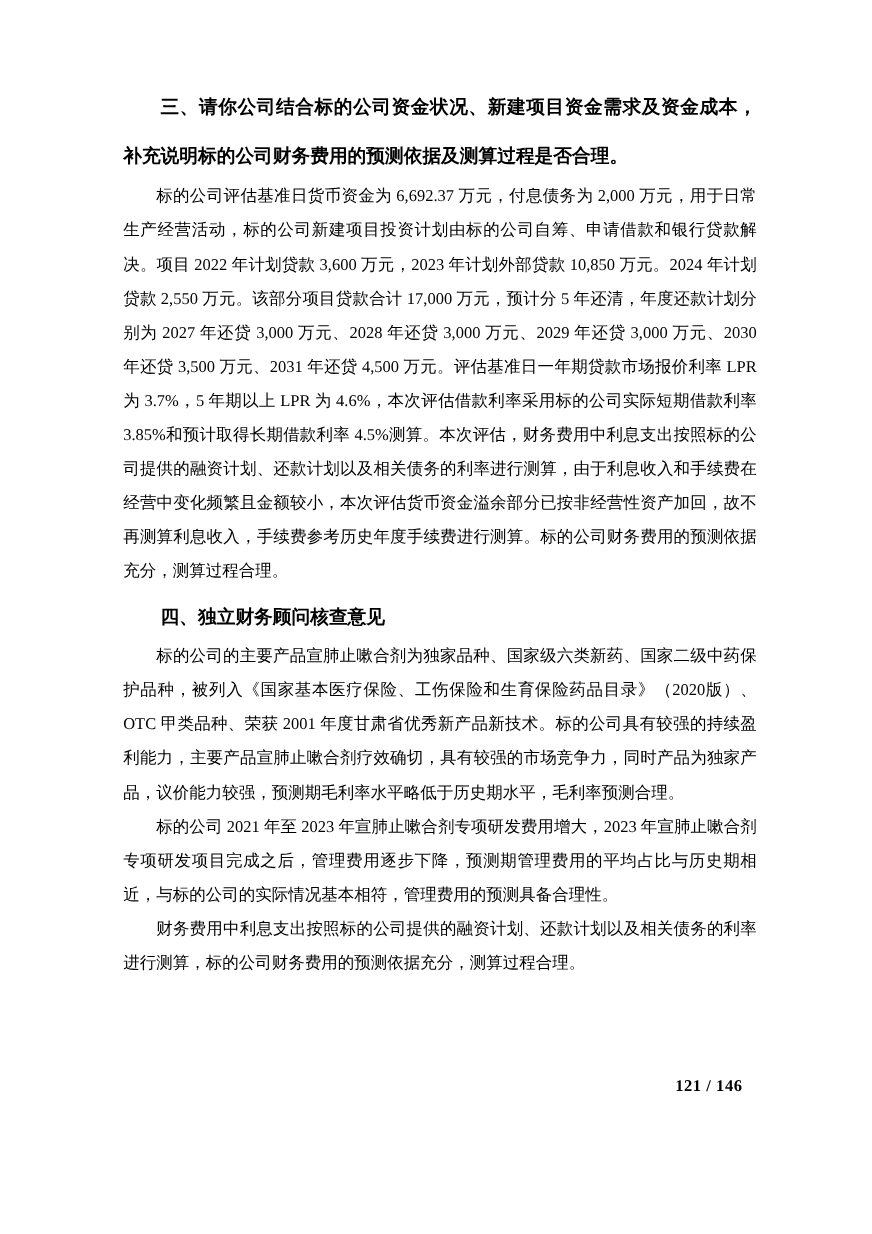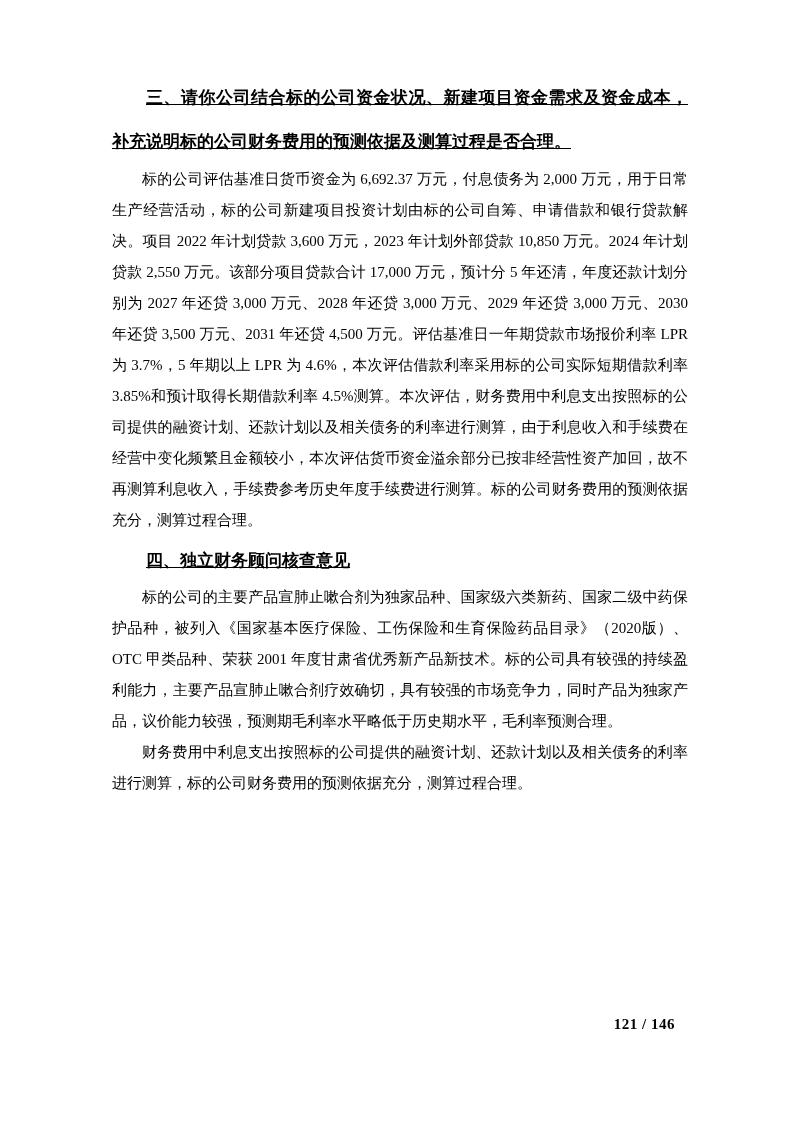--- a/index.html
+++ b/index.html
@@ -23,48 +23,48 @@
     width: 576px;
   }
   .heading {
     margin: 0;
     font-size: 17px;
     font-weight: bold;
     line-height: 44px;
     text-indent: 2em;
     text-align: justify;
     text-justify: inter-ideograph;
-    text-decoration: underline;
   }
   .heading-four {
     margin-top: 4px;
     line-height: 42px;
   }
   .para {
     margin: 0;
     font-size: 15px;
     line-height: 31px;
     text-indent: 2em;
     text-align: justify;
     text-justify: inter-ideograph;
   }
   .footer {
     position: absolute;
-    top: 1016px;
+    top: 980px;
     right: 118px;
     font-size: 15px;
     font-weight: bold;
     letter-spacing: 0.5px;
   }
 </style>
 </head>
 <body>
 
 <div class="page">
   <div class="content">
     <p class="heading">三、请你公司结合标的公司资金状况、新建项目资金需求及资金成本，补充说明标的公司财务费用的预测依据及测算过程是否合理。</p>
     <p class="para">标的公司评估基准日货币资金为 6,692.37 万元，付息债务为 2,000 万元，用于日常生产经营活动，标的公司新建项目投资计划由标的公司自筹、申请借款和银行贷款解决。项目 2022 年计划贷款 3,600 万元，2023 年计划外部贷款 10,850 万元。2024 年计划贷款 2,550 万元。该部分项目贷款合计 17,000 万元，预计分 5 年还清，年度还款计划分别为 2027 年还贷 3,000 万元、2028 年还贷 3,000 万元、2029 年还贷 3,000 万元、2030 年还贷 3,500 万元、2031 年还贷 4,500 万元。评估基准日一年期贷款市场报价利率 LPR 为 3.7%，5 年期以上 LPR 为 4.6%，本次评估借款利率采用标的公司实际短期借款利率 3.85%和预计取得长期借款利率 4.5%测算。本次评估，财务费用中利息支出按照标的公司提供的融资计划、还款计划以及相关债务的利率进行测算，由于利息收入和手续费在经营中变化频繁且金额较小，本次评估货币资金溢余部分已按非经营性资产加回，故不再测算利息收入，手续费参考历史年度手续费进行测算。标的公司财务费用的预测依据充分，测算过程合理。</p>
     <p class="heading heading-four">四、独立财务顾问核查意见</p>
     <p class="para">标的公司的主要产品宣肺止嗽合剂为独家品种、国家级六类新药、国家二级中药保护品种，被列入《国家基本医疗保险、工伤保险和生育保险药品目录》（2020版）、OTC 甲类品种、荣获 2001 年度甘肃省优秀新产品新技术。标的公司具有较强的持续盈利能力，主要产品宣肺止嗽合剂疗效确切，具有较强的市场竞争力，同时产品为独家产品，议价能力较强，预测期毛利率水平略低于历史期水平，毛利率预测合理。</p>
+    <p class="para">标的公司 2021 年至 2023 年宣肺止嗽合剂专项研发费用增大，2023 年宣肺止嗽合剂专项研发项目完成之后，管理费用逐步下降，预测期管理费用的平均占比与历史期相近，与标的公司的实际情况基本相符，管理费用的预测具备合理性。</p>
     <p class="para">财务费用中利息支出按照标的公司提供的融资计划、还款计划以及相关债务的利率进行测算，标的公司财务费用的预测依据充分，测算过程合理。</p>
   </div>
   <div class="footer">121 / 146</div>
 </div>
 
 </body></html>

